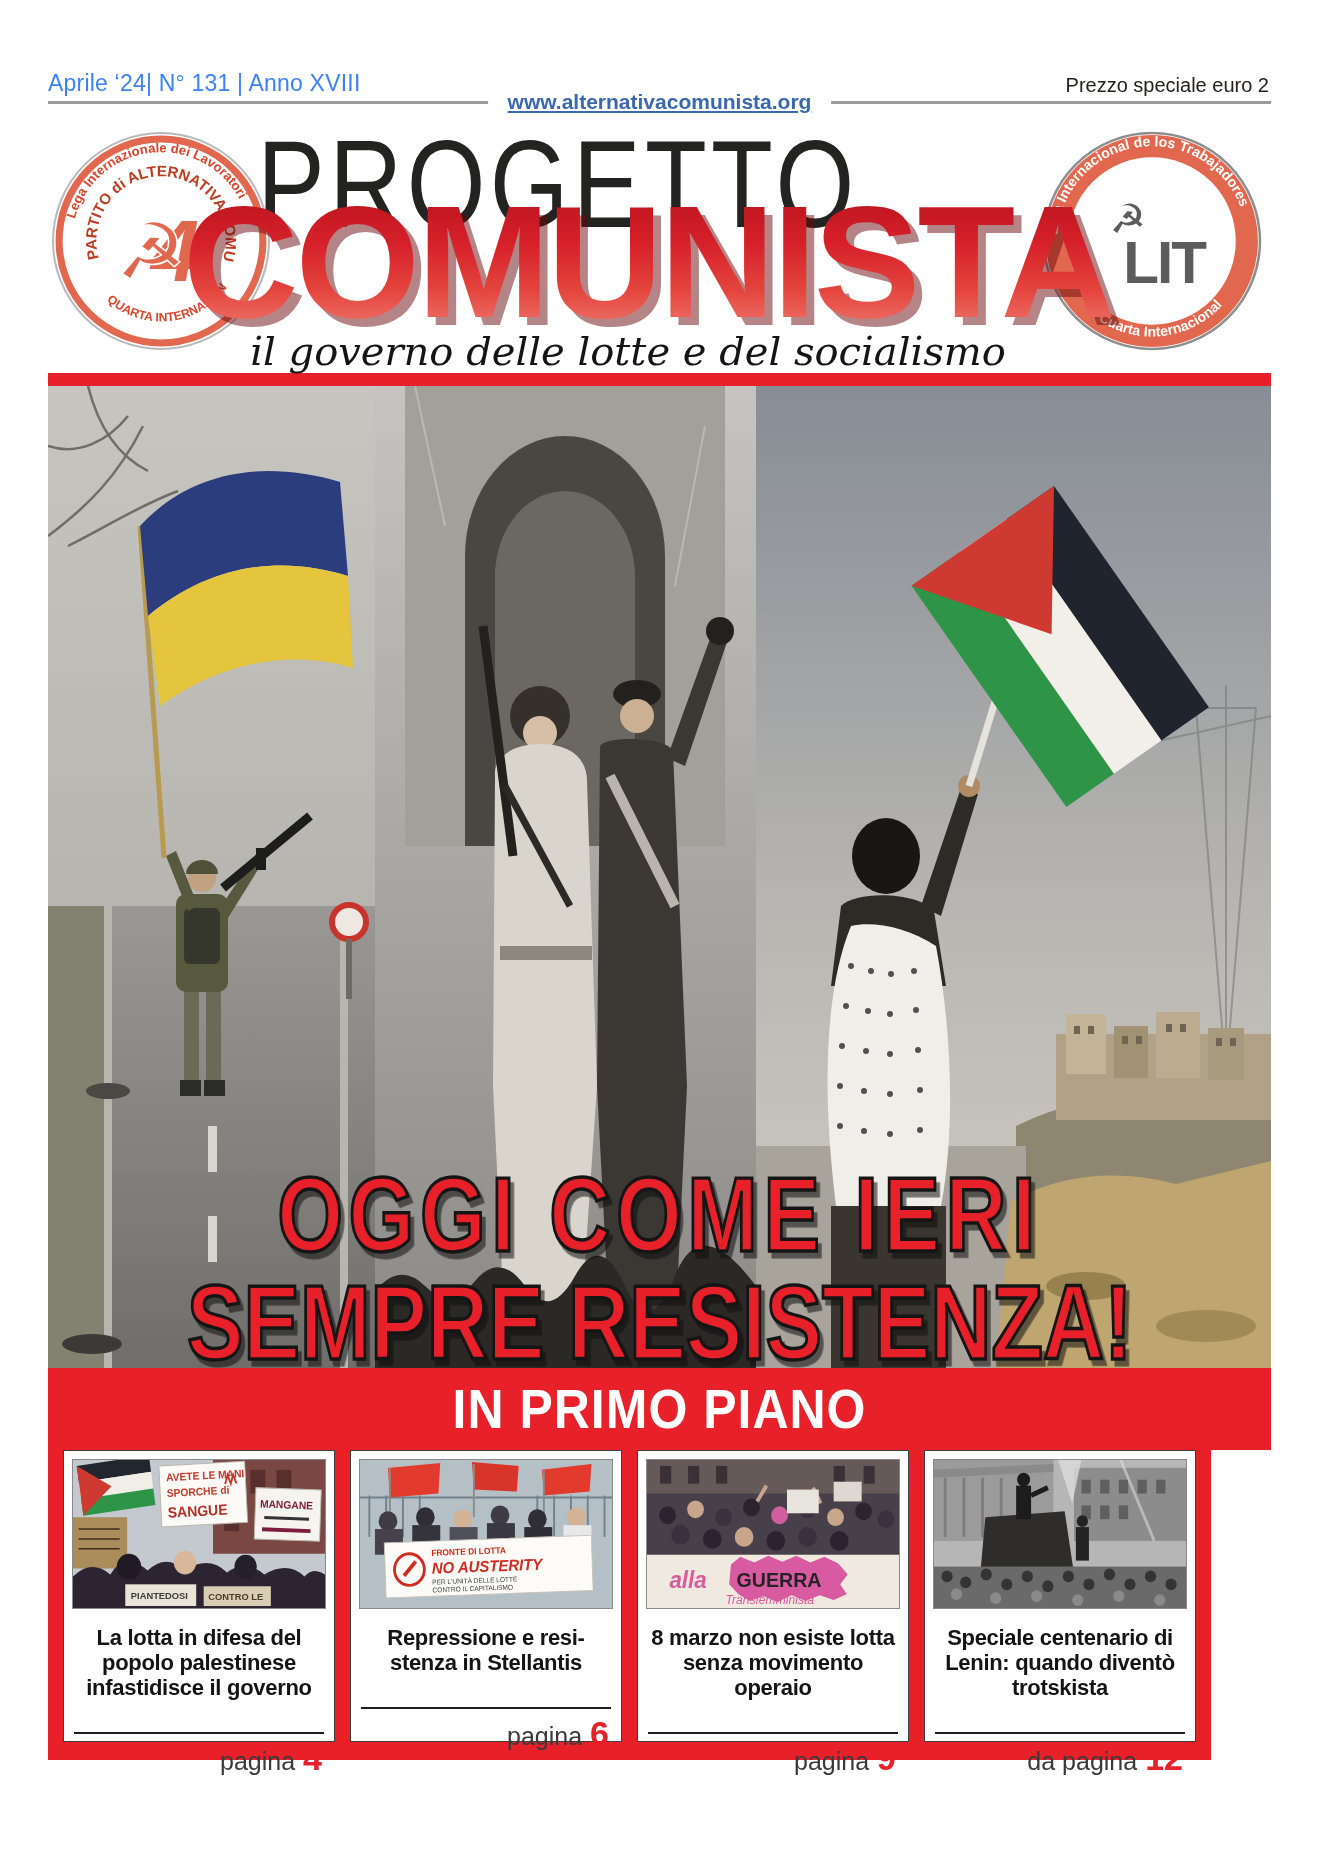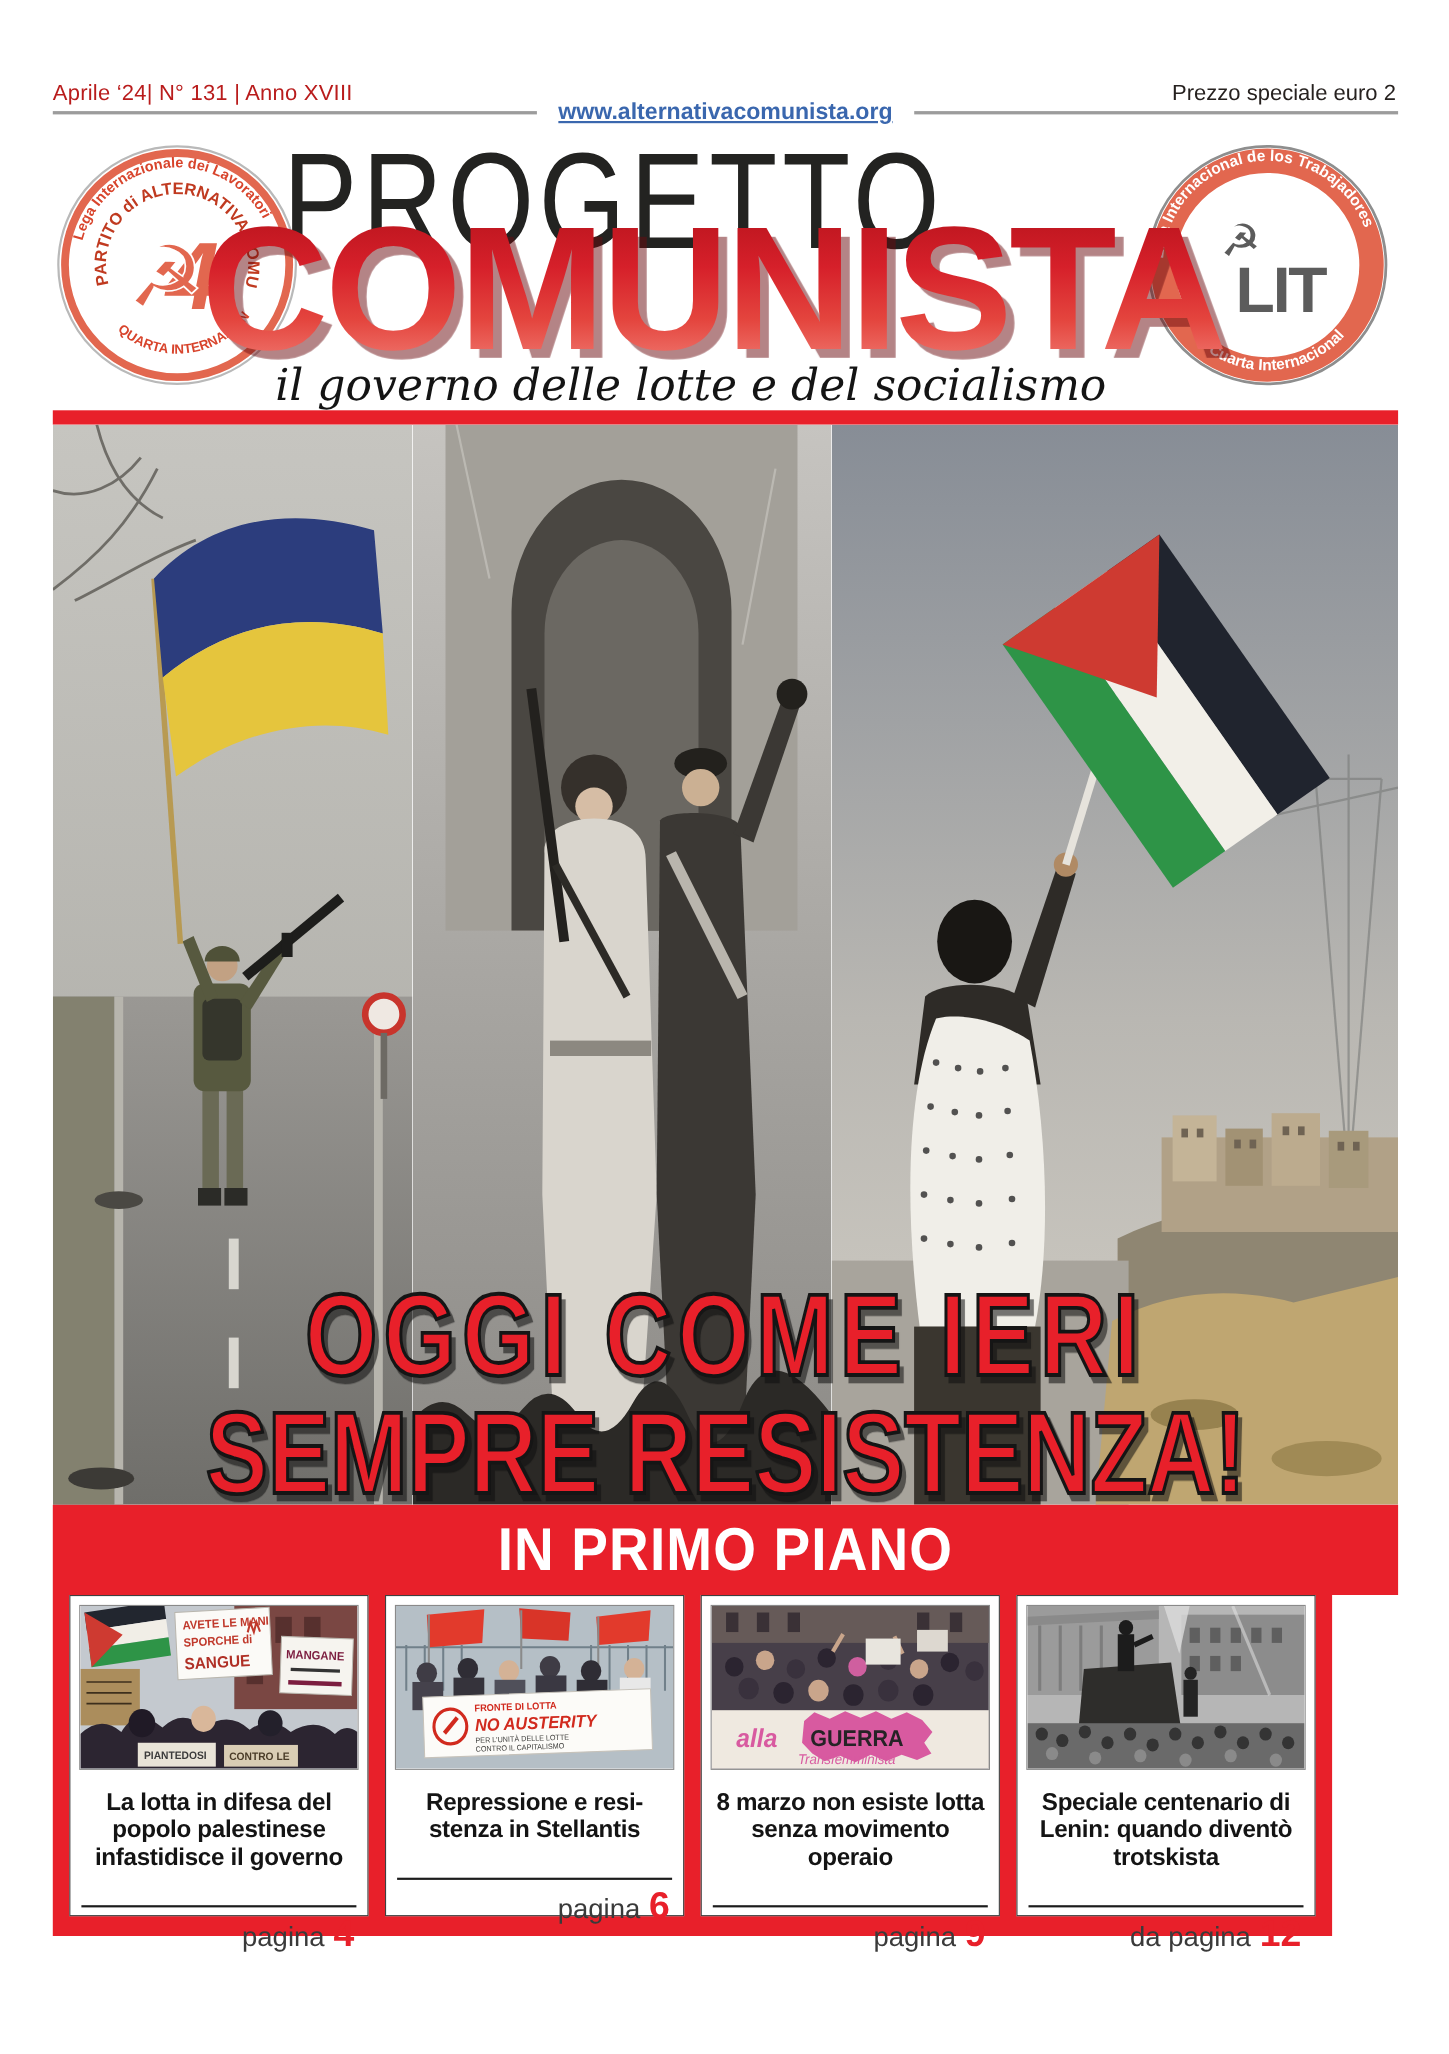--- a/index.html
+++ b/index.html
@@ -4,21 +4,21 @@
 <style>
   :root{ --red:#e8202a; --dark:#1d1d1b; }
   *{box-sizing:border-box}
   html,body{margin:0;padding:0;background:#ffffff}
   .page{position:relative;width:1317px;height:1867px;background:#fff;overflow:hidden;
         font-family:"Liberation Sans",sans-serif;color:var(--dark)}
 
   
   .topbar{position:absolute;top:66px;left:48px;width:1223px;height:38px;
           border-bottom:3px solid #9c9c9c}
-  .issue{position:absolute;left:0;bottom:4px;font-size:20px;color:#b91c1c;letter-spacing:.2px}
+  .issue{position:absolute;left:0;bottom:4px;font-size:23px;color:#3b82f6;letter-spacing:.2px}
   .price{position:absolute;right:2px;bottom:4px;font-size:20px;color:#26211f}
   .website{position:absolute;left:50%;bottom:-13px;transform:translateX(-50%);
            background:#fff;padding:0 20px;font-size:21px;font-weight:bold;
            color:#3a67ae;text-decoration:underline;cursor:pointer;white-space:nowrap}
 
   
   .masthead{position:absolute;top:104px;left:48px;width:1223px;height:270px}
   .logo{position:absolute;top:26px;width:222px;height:222px;z-index:2}
   .logo-left{left:2px}
   .logo-right{right:8px}

